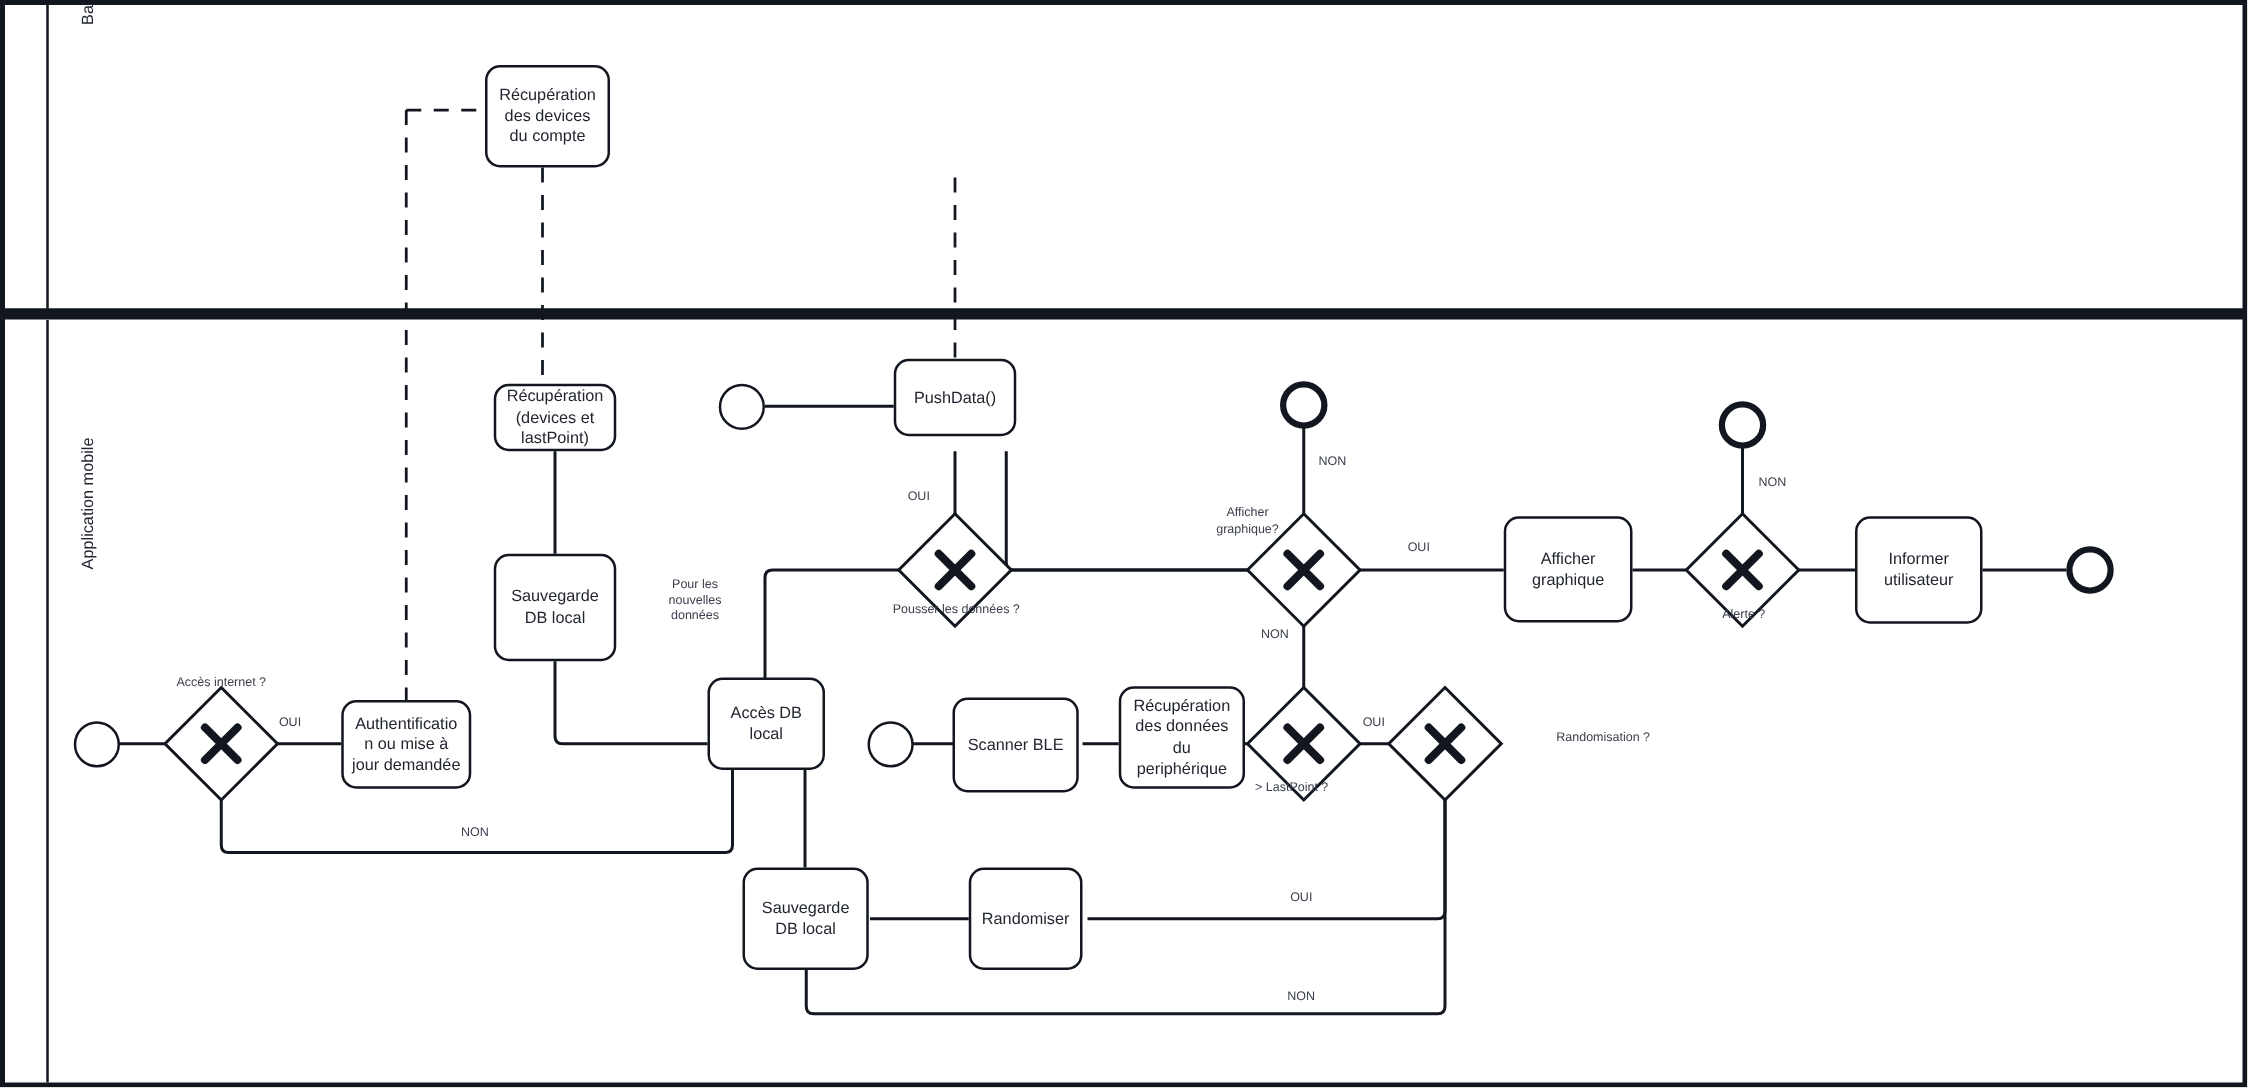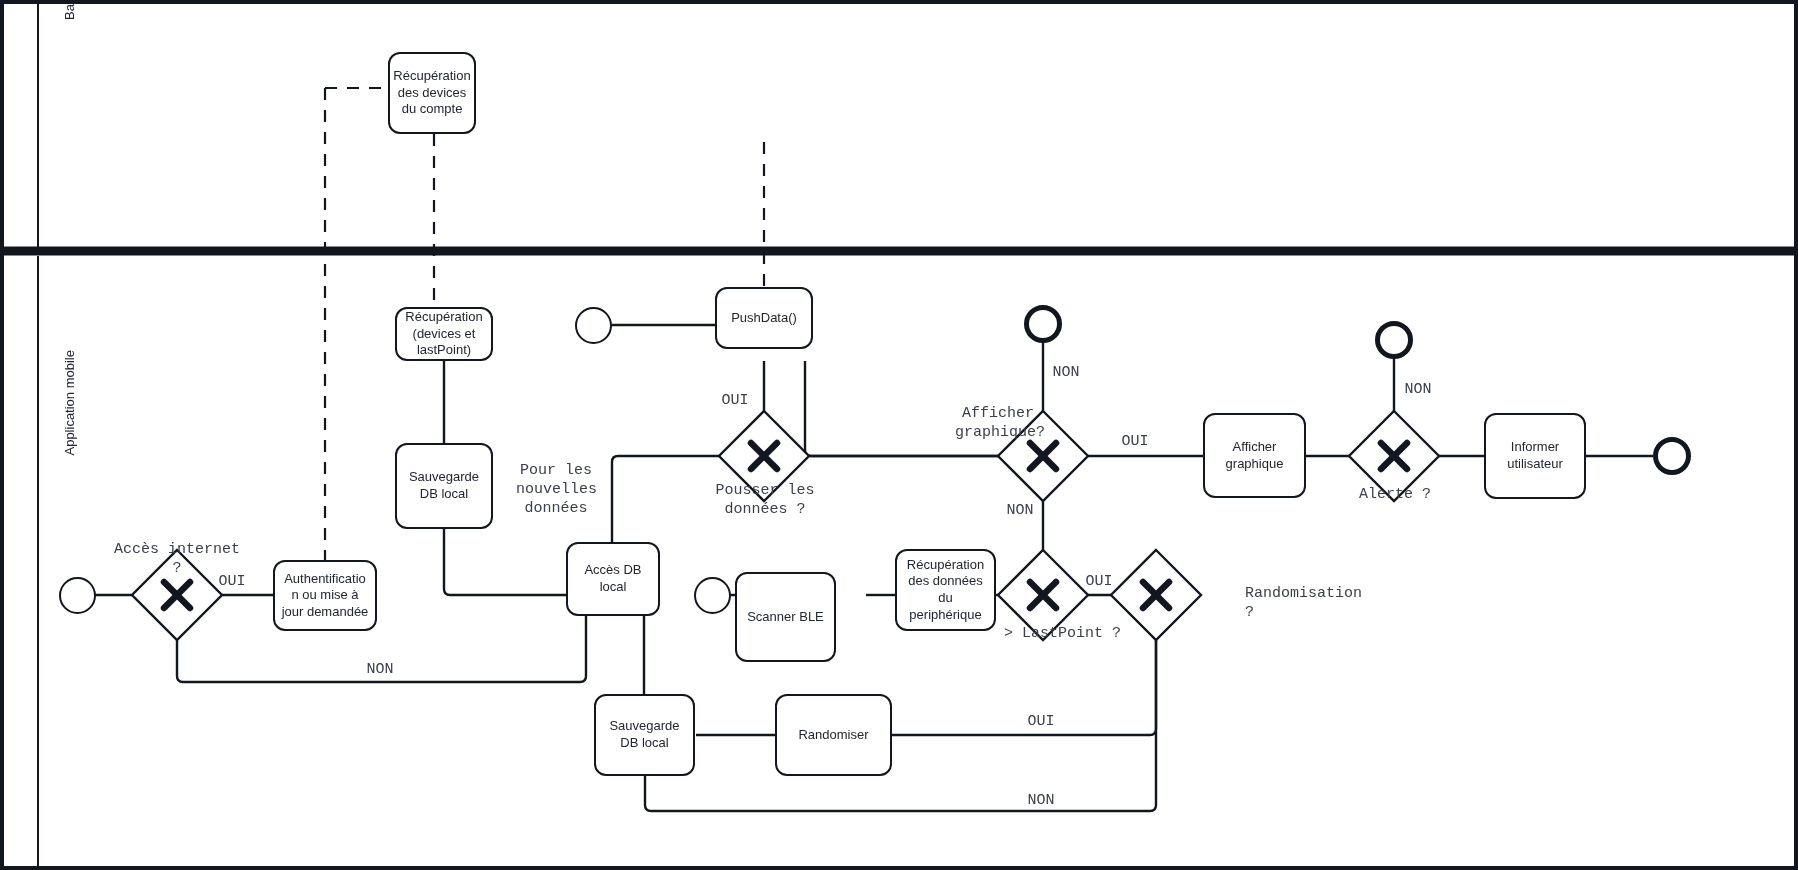--- a/index.html
+++ b/index.html
@@ -44,27 +44,26 @@
   .event {
     border-radius: 50%;
     background: #ffffff;
     z-index: 6;
   }
   .event-start { border: 2px solid #12161f; }
   .event-end   { border: 5px solid #12161f; }
   .edge-label {
     position: absolute;
     color: #3a3f4b;
-    font-size: 15px;
+    font-size: 10px;
     line-height: 1.25;
     text-align: center;
     white-space: pre-line;
     z-index: 7;
     background: transparent;
-    font-family: Liberation Mono, monospace;
   }
   .edge-label.left { text-align: left; }
   .lane-title {
     position: absolute;
     color: #222630;
     font-size: 13px;
     writing-mode: vertical-rl;
     transform: rotate(180deg);
     white-space: nowrap;
     z-index: 4;
@@ -174,44 +173,44 @@
       <g>
         <line x1="1143" y1="582" x2="1169" y2="608"></line>
           <line x1="1169" y1="582" x2="1143" y2="608"></line>
       </g>
     </g>
   </svg>
 
   <div class="lane-title" style="left:62px; top:4px;">Ba</div>
   <div class="lane-title" style="left:62px; top:350px;">Application mobile</div>
 
-  <div class="node task" style="left:388px; top:52px; width:88px; height:82px;">Récupération des devices du compte</div>
+  <div class="node task" style="left:388px; top:52px; width:100px; height:82px;">Récupération des devices du compte</div>
 
 
   <div class="node task" style="left:395px; top:307px; width:98px; height:54px;">Récupération (devices et lastPoint)</div>
 
   <div class="node task" style="left:395px; top:443px; width:98px; height:86px;">Sauvegarde DB local</div>
 
   <div class="node task" style="left:273px; top:560px; width:104px; height:71px;">Authentificatio n ou mise à jour demandée</div>
 
   <div class="node task" style="left:715px; top:287px; width:98px; height:62px;">PushData()</div>
 
   <div class="node task" style="left:566px; top:542px; width:94px; height:74px;">Accès DB local</div>
 
-  <div class="node task" style="left:735px; top:558px; width:101px; height:90px;margin-top:14px;">Scanner BLE</div>
+  <div class="node task" style="left:762px; top:558px; width:101px; height:76px;">Scanner BLE</div>
 
   <div class="node task" style="left:895px; top:549px; width:101px; height:82px;">Récupération des données du periphérique</div>
 
   <div class="node task" style="left:1203px; top:413px; width:103px; height:85px;text-align:center;">Afficher graphique</div>
 
   <div class="node task" style="left:1484px; top:413px; width:102px; height:86px;">Informer utilisateur</div>
 
   <div class="node task" style="left:594px; top:694px; width:101px; height:82px;">Sauvegarde DB local</div>
 
-  <div class="node task" style="left:775px; top:694px; width:117px; height:82px;">Randomiser</div>
+  <div class="node task" style="left:775px; top:694px; width:91px; height:82px;">Randomiser</div>
 
   <div class="node event event-start" style="left:59px; top:577px; width:37px; height:37px;"></div>
 
   <div class="node event event-start" style="left:575px; top:307px; width:37px; height:37px;"></div>
 
   <div class="node event event-start" style="left:694px; top:577px; width:37px; height:37px;"></div>
 
   <div class="node event event-end" style="left:1024px; top:305px; width:38px; height:38px;"></div>
 
   <div class="node event event-end" style="left:1375px; top:321px; width:38px; height:38px;"></div>

